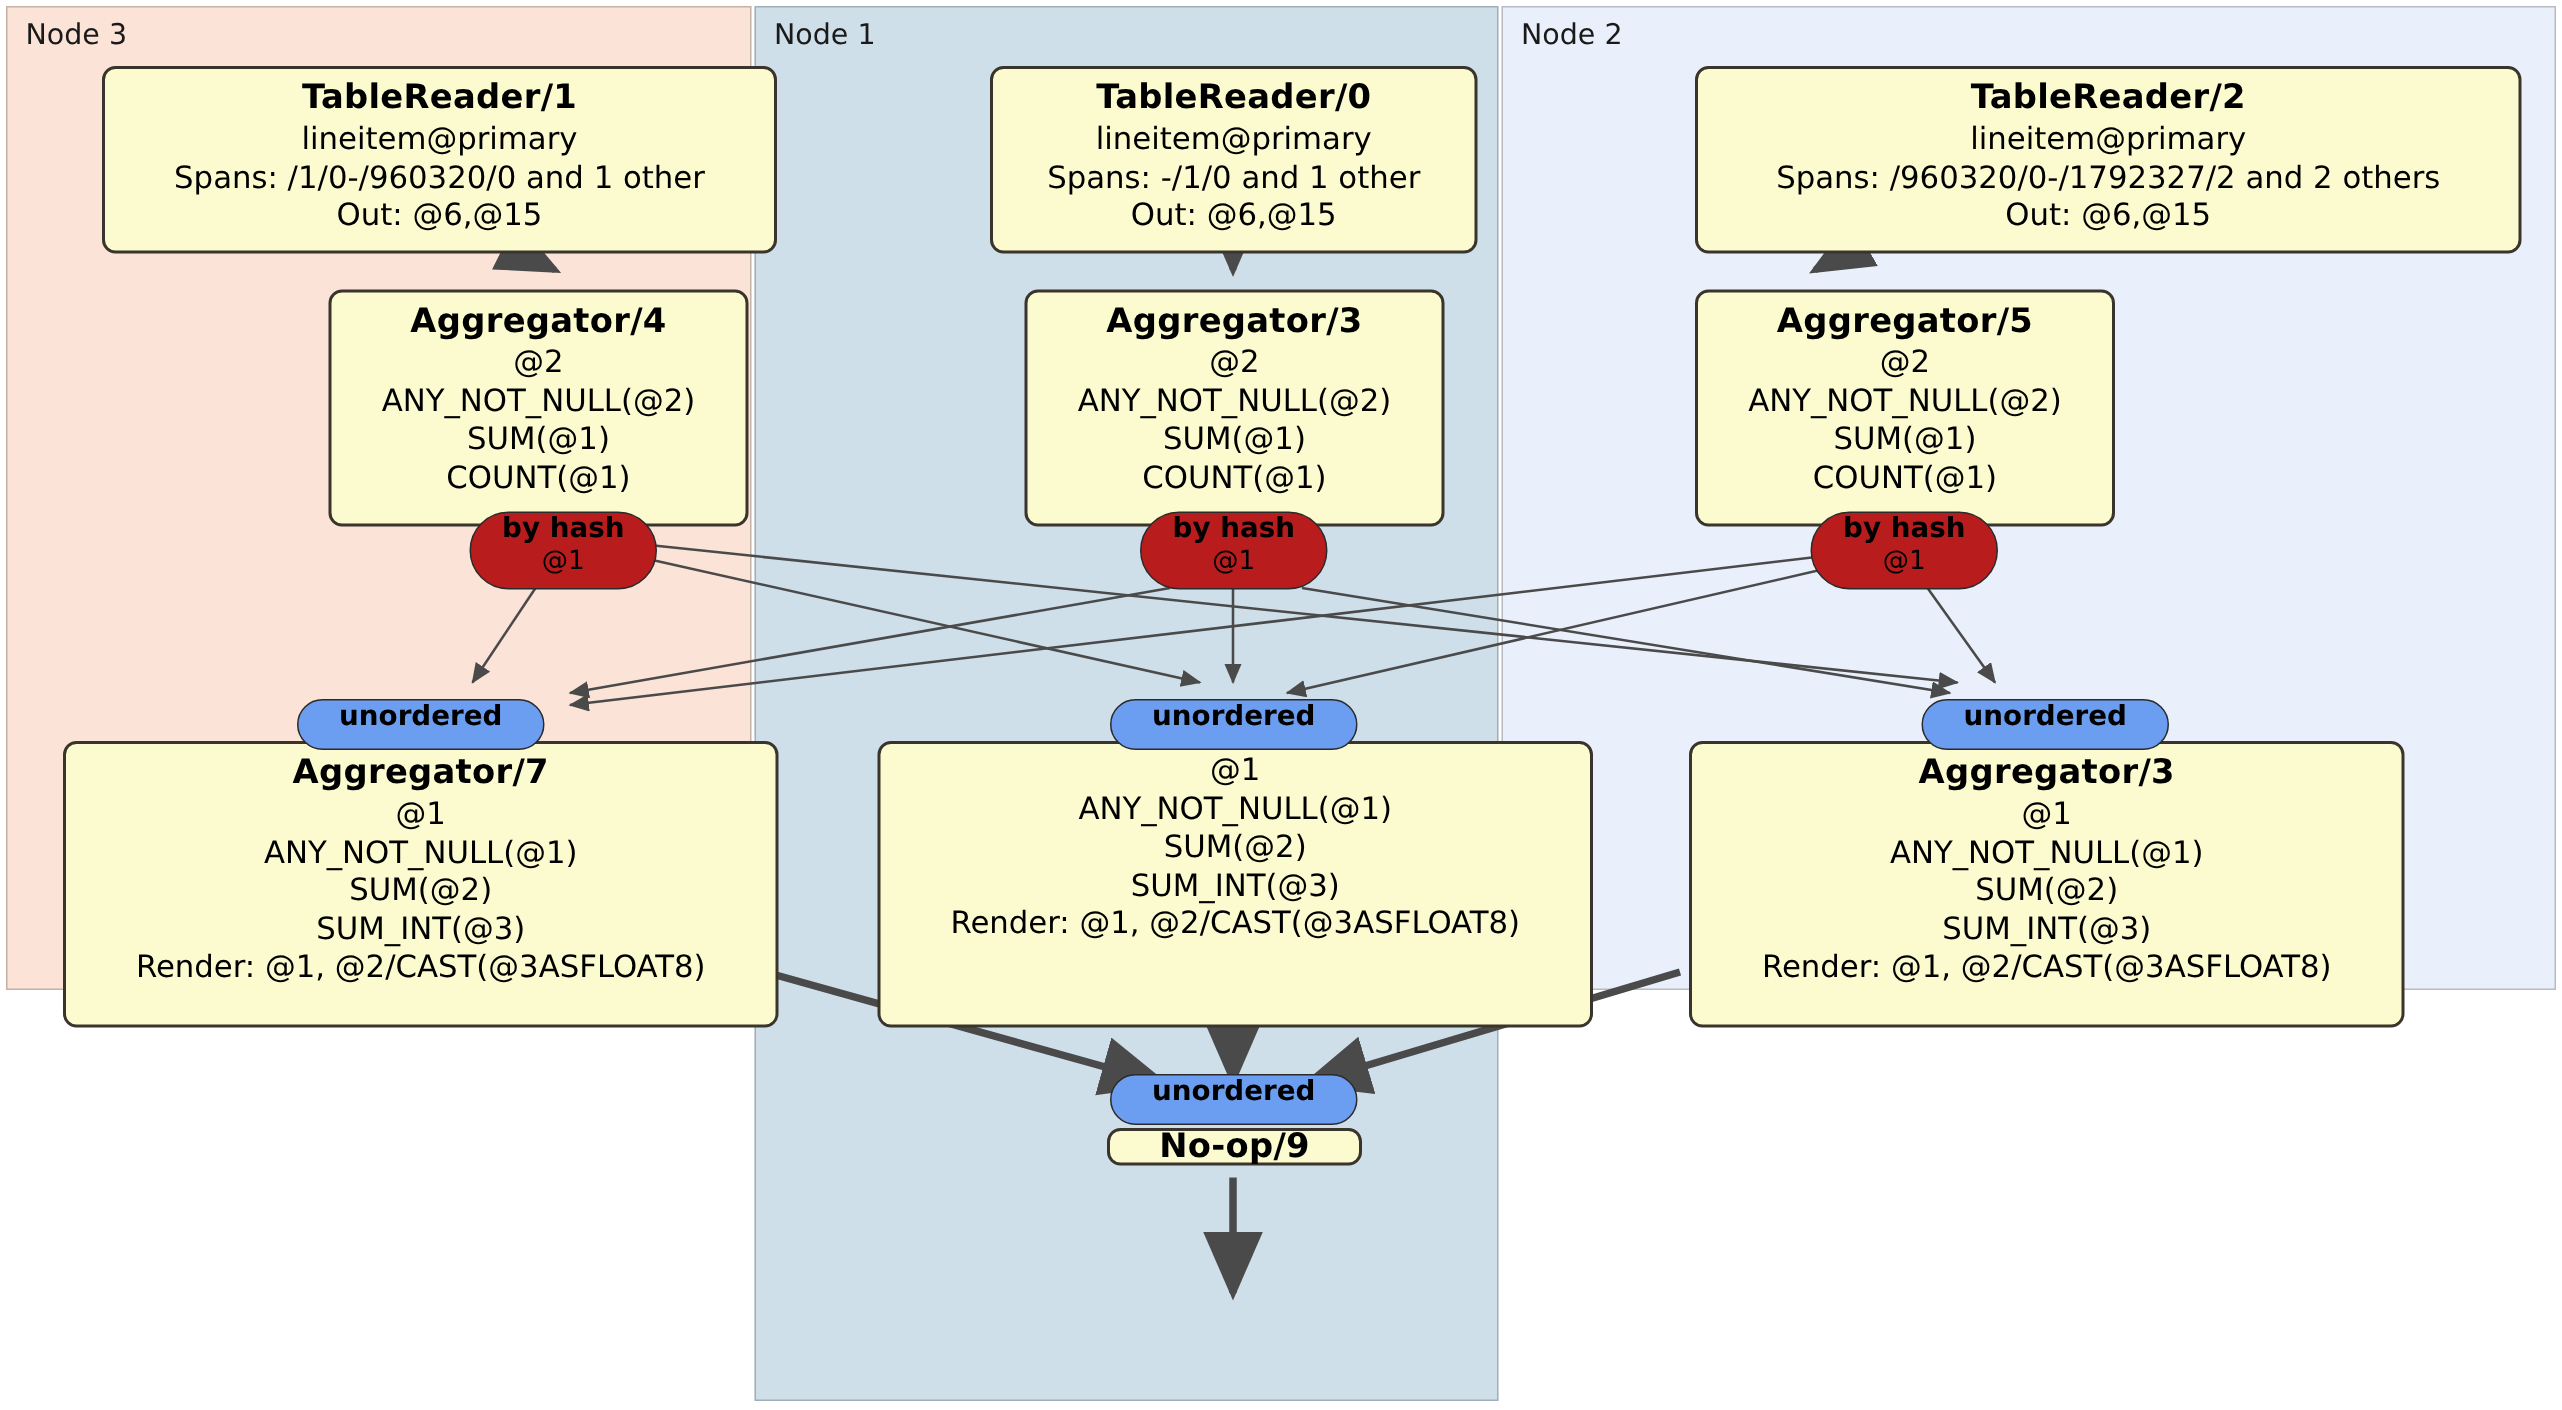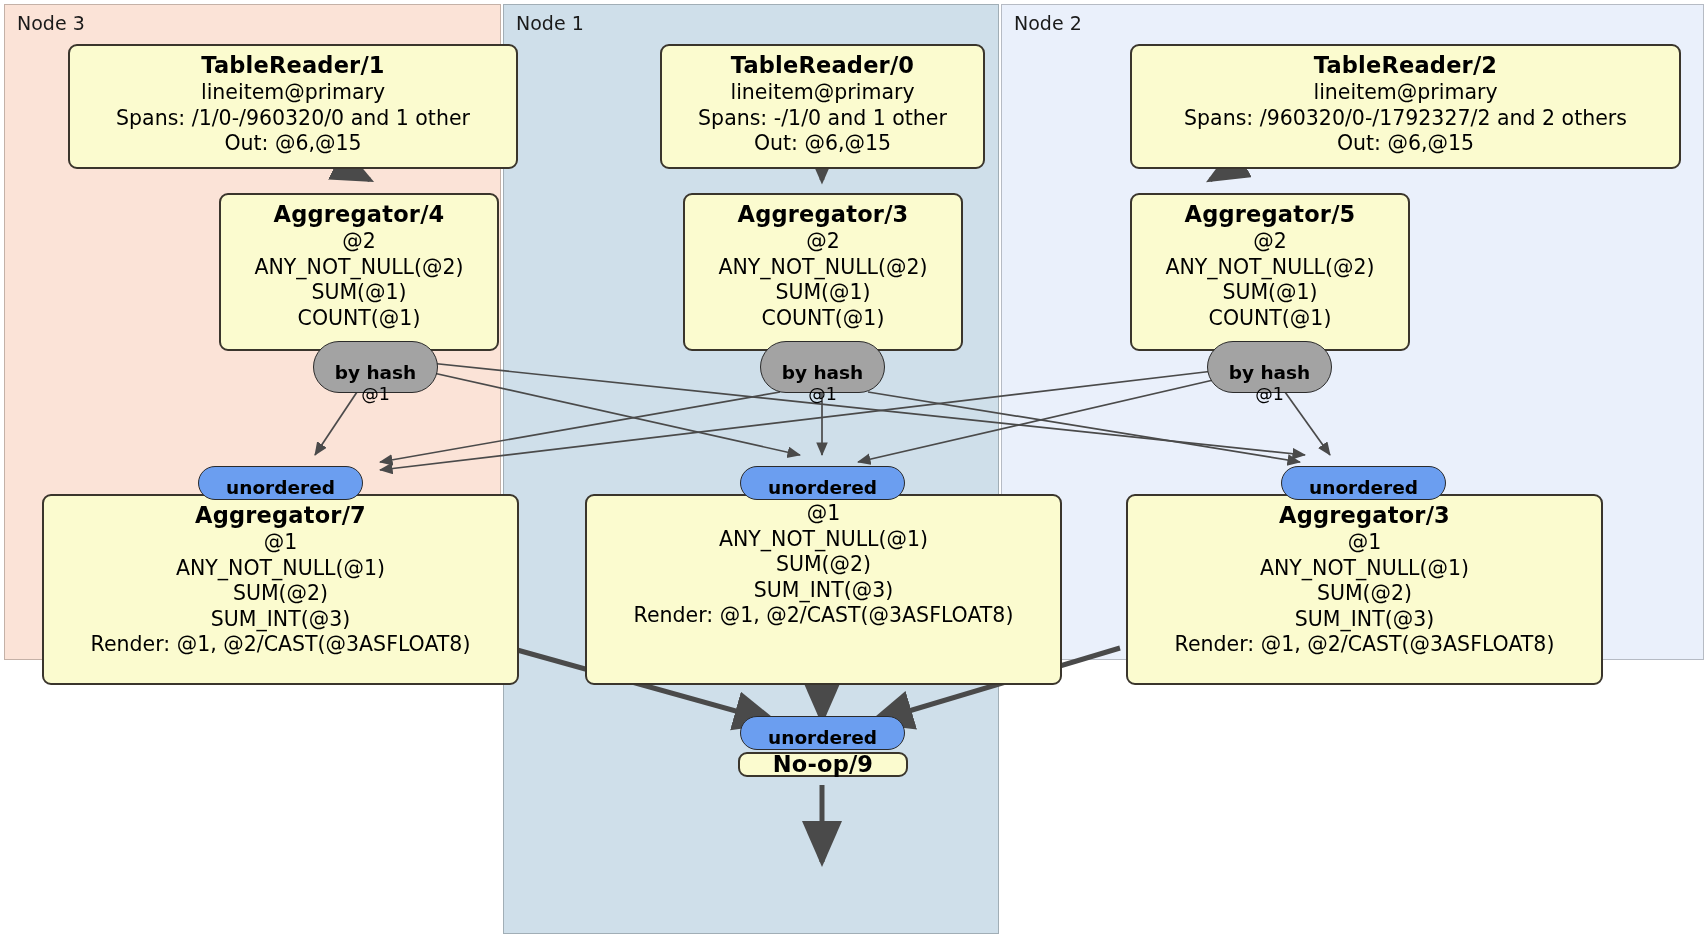--- a/index.html
+++ b/index.html
@@ -83,27 +83,27 @@
     font-size: 18.5px;
     line-height: 22px;
     white-space: nowrap;
   }
   .pill .ps {
     font-size: 17.5px;
     line-height: 20px;
     font-weight: normal;
   }
   .pill.hash {
-    background: #a3a3a3;
-    padding-top: 20px;
+    background: #b91c1c;
+    padding-top: 0;
   }
   .pill.unord {
     background: #6b9ef0;
     display: flex;
-    align-items: flex-end;
+    align-items: flex-start;
     justify-content: center;
   }
 
   
   .edges {
     position: absolute;
     left: 0;
     top: 0;
     width: 1708px;
     height: 940px;

